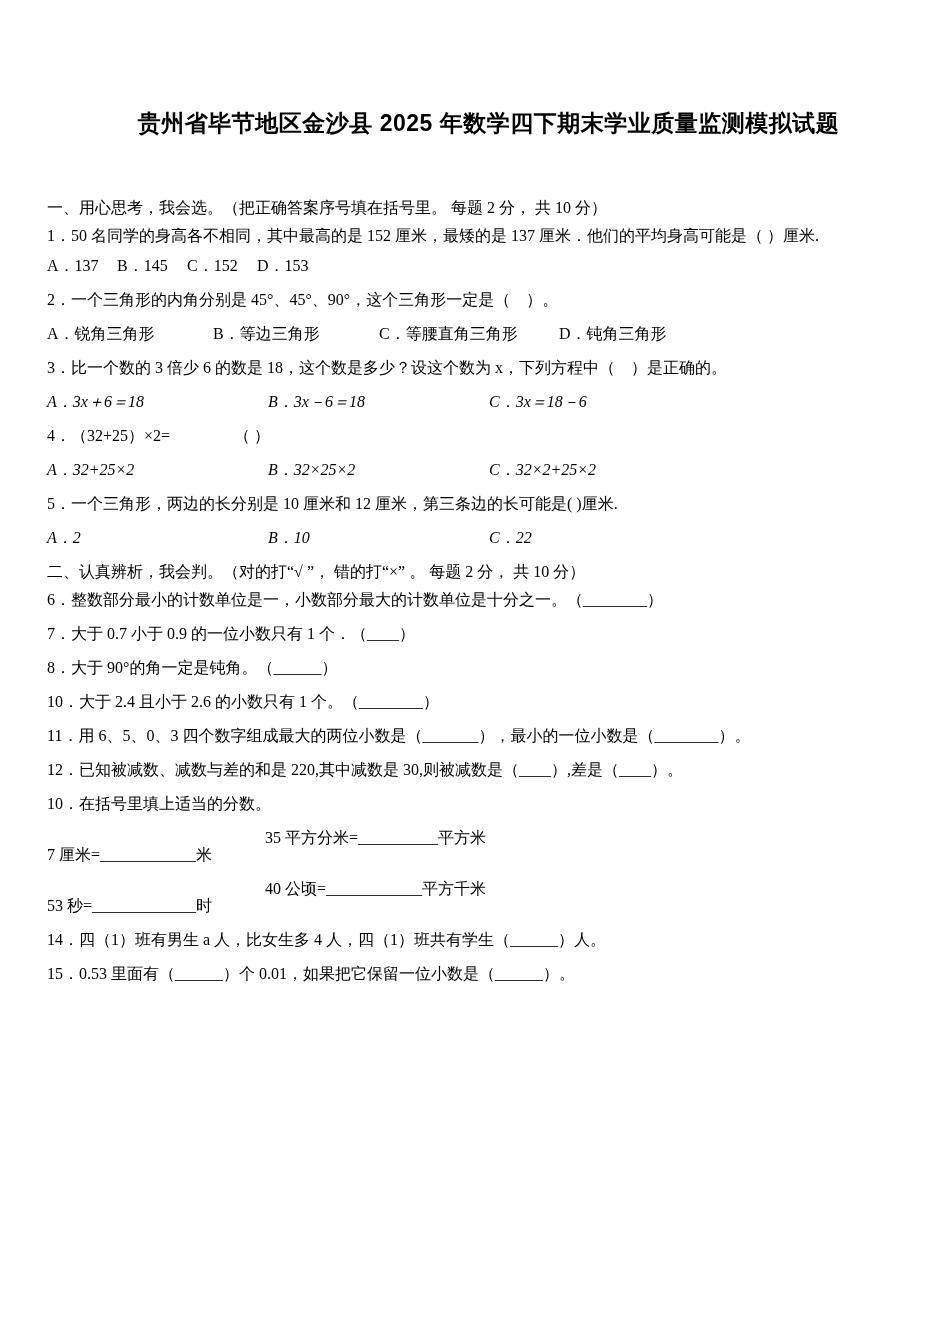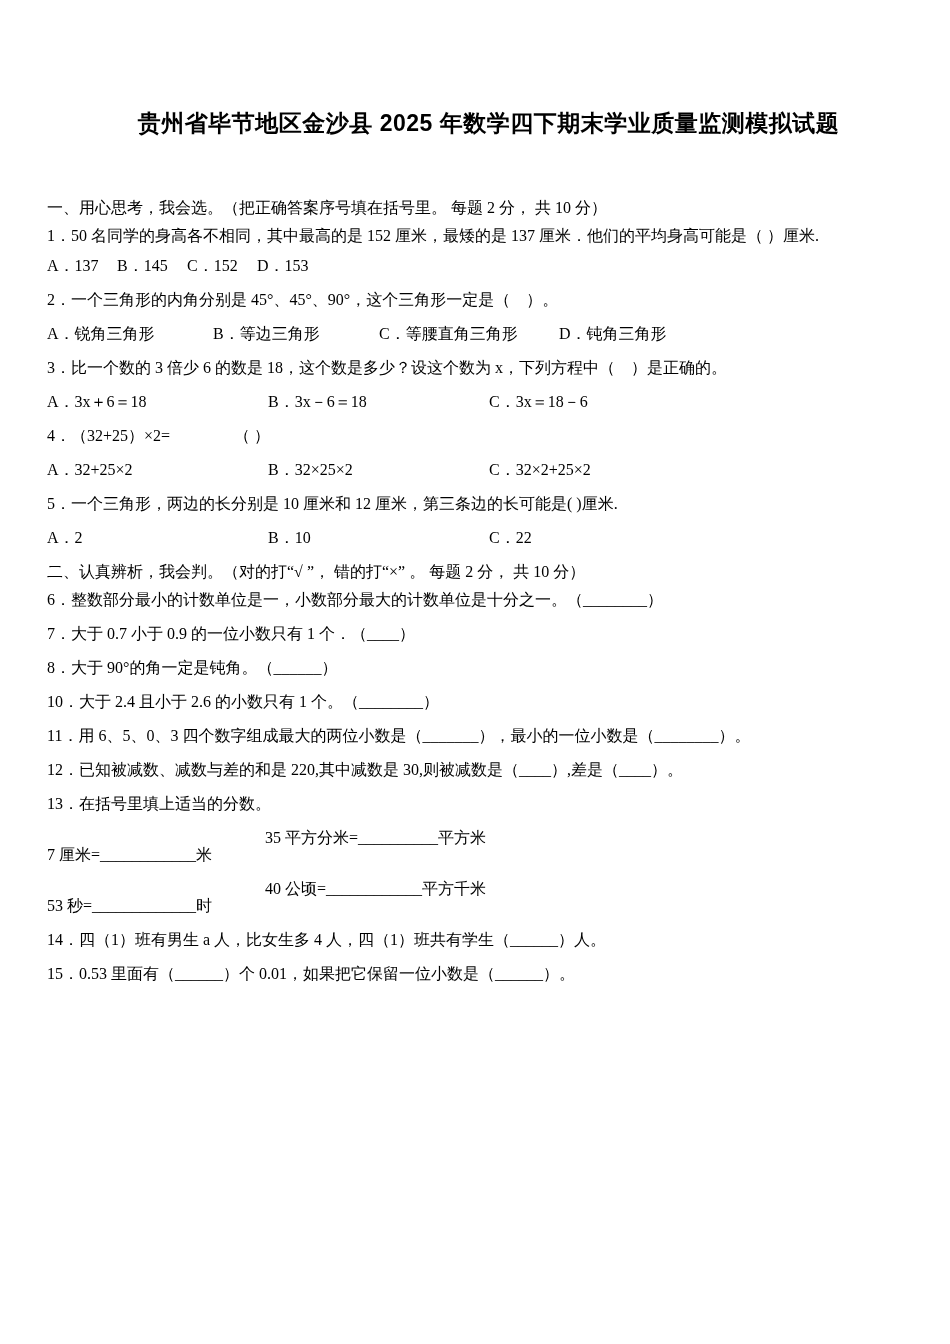--- a/index.html
+++ b/index.html
@@ -52,21 +52,21 @@
   }
   
   .opts-q1 > .opt { width: 70px; }
   .opts-q1 > .opt:last-child { width: auto; }
   
   .opts-q2 > .opt:nth-child(1) { width: 166px; }
   .opts-q2 > .opt:nth-child(2) { width: 166px; }
   .opts-q2 > .opt:nth-child(3) { width: 180px; }
   .opts-q2 > .opt:nth-child(4) { width: auto; }
   
-  .opts-3 > .opt { width: 221px; }
+  .opts-3 > .opt { width: 221px; font-style: italic; }
   .opts-3 > .opt:last-child { width: auto; }
   
   .conv > .col1 { flex: 0 0 auto; width: 218px; white-space: pre; margin-top: 17px; }
   .conv > .col2 { flex: 0 0 auto; white-space: pre; }
 </style>
 </head>
 <body>
 
 <div class="page">
 
@@ -112,21 +112,21 @@
   </div>
 
   <div class="line sec-header">二、认真辨析，我会判。（对的打“√ ”， 错的打“×” 。 每题 2 分， 共 10 分）</div>
   <div class="line">6．整数部分最小的计数单位是一，小数部分最大的计数单位是十分之一。（________）</div>
   <div class="line">7．大于 0.7 小于 0.9 的一位小数只有 1 个．（____）</div>
   <div class="line">8．大于 90°的角一定是钝角。（______）</div>
   <div class="line">10．大于 2.4 且小于 2.6 的小数只有 1 个。（________）</div>
 
   <div class="line">11．用 6、5、0、3 四个数字组成最大的两位小数是（_______），最小的一位小数是（________）。</div>
   <div class="line">12．已知被减数、减数与差的和是 220,其中减数是 30,则被减数是（____）,差是（____）。</div>
-  <div class="line">13．在括号里填上适当的分数。</div>
+  <div class="line">10．在括号里填上适当的分数。</div>
 
   <div class="line opts conv">
     <span class="col1">7 厘米=____________米</span>
     <span class="col2">35 平方分米=__________平方米</span>
   </div>
   <div class="line opts conv">
     <span class="col1">53 秒=_____________时</span>
     <span class="col2">40 公顷=____________平方千米</span>
   </div>
 

